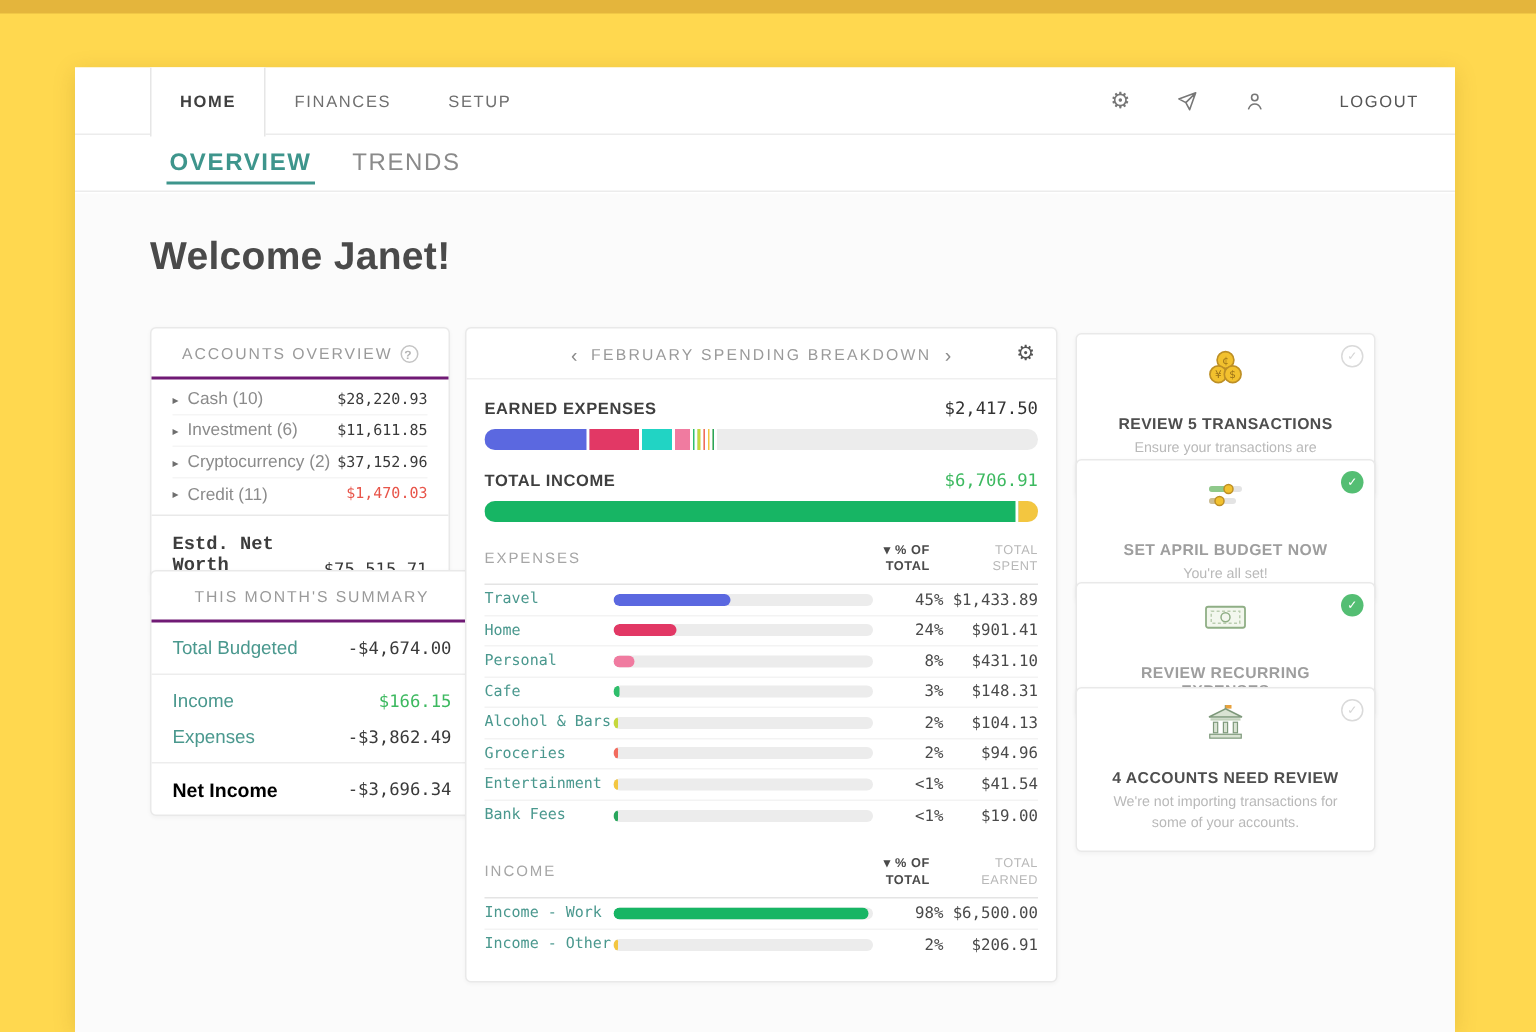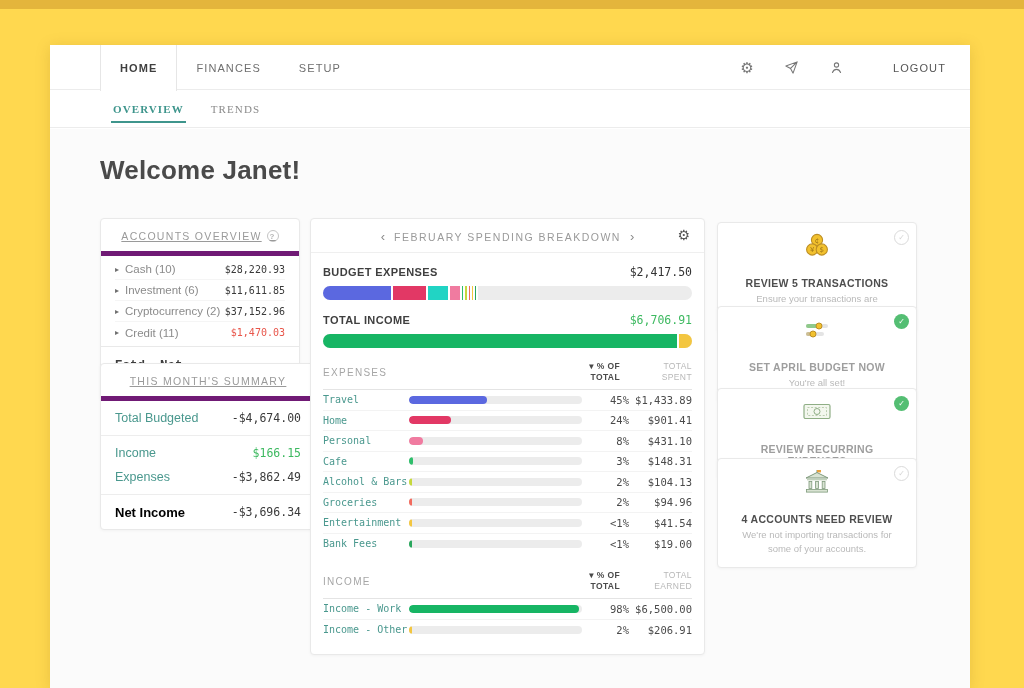--- a/index.html
+++ b/index.html
@@ -15,49 +15,49 @@
   .tabs { display:flex; margin-left:50px; }
   .tab { display:flex; align-items:center; padding:0 19px; font-size:11px; letter-spacing:1.1px; color:#6F6F6F; cursor:pointer; }
   .tab.active { position:relative; z-index:2; height:46px; background:#fff; border-left:1px solid #E6E6E6; border-right:1px solid #E6E6E6; color:#3F3F3F; font-weight:bold; }
   .nav-right { display:flex; align-items:center; gap:27px; padding-right:24px; }
   .nav-icon { display:flex; align-items:center; justify-content:center; width:18px; height:18px; color:#777; cursor:pointer; }
   .gear-glyph { font-size:15px; line-height:1; color:#777; }
   .logout { font-size:11px; letter-spacing:1.1px; color:#555; cursor:pointer; margin-left:20px; }
 
   
   .subnav { position:relative; height:38px; display:flex; align-items:center; gap:27px; padding-left:63px; background:#fff; border-bottom:1px solid #ECECEC; }
-  .subnav-item { position:relative; height:100%; display:flex; align-items:center; font-size:11px; letter-spacing:1.1px; color:#8A8A8A; cursor:pointer;font-family:Liberation Serif, serif; }
+  .subnav-item { position:relative; height:100%; display:flex; align-items:center; font-size:16px; letter-spacing:1.1px; color:#8A8A8A; cursor:pointer; }
   .subnav-item.active { color:#3E958C; font-weight:bold; }
   .subnav-item.active::after { content:""; position:absolute; left:-2px; right:-2px; bottom:4px; height:2px; background:#3E958C; }
 
   
   .content { position:absolute; top:84px; left:0; right:0; bottom:0; background:#FBFBFB; }
   .welcome { position:absolute; left:50px; top:26px; margin:0; font-size:26px; font-weight:bold; color:#4A4A4A; letter-spacing:.2px; }
 
   .card { position:absolute; background:#fff; border:1px solid #E9E9E9; border-radius:4px; box-shadow:0 1px 3px rgba(0,0,0,.04); }
-  .card-title { display:flex; justify-content:center; align-items:flex-start; gap:5px; padding:11px 10px 9px; font-size:10.5px; letter-spacing:1.3px; color:#9A9A9A; border-bottom:5px solid #701a75;text-decoration:underline; }
+  .card-title { display:flex; justify-content:center; align-items:flex-start; gap:5px; padding:11px 10px 9px; font-size:10.5px; letter-spacing:1.3px; color:#9A9A9A; border-bottom:2px solid #701a75; }
   .help-circle { display:inline-flex; align-items:center; justify-content:center; width:12px; height:12px; border:1px solid #C4C4C4; border-radius:50%; font-size:8px; color:#B5B5B5; font-weight:bold; }
 
   .mono { font-family:"DejaVu Sans Mono",monospace; }
 
   
   .acct-card { left:50px; top:89px; width:200px; }
   .acct-rows { padding:3px 14px; }
   .acct-row { display:flex; justify-content:space-between; align-items:center; height:21px; border-bottom:1px solid #F5F5F5; cursor:pointer; }
   .acct-row:last-child { border-bottom:none; }
   .acct-label { display:flex; align-items:center; gap:6px; font-size:11.5px; color:#8B8B8B; }
   .tri { font-size:8px; color:#6E6E6E; }
   .acct-val { font-size:10px; color:#3A3A3A; }
   .neg { color:#E8554A; }
   .networth { display:flex; justify-content:space-between; align-items:center; padding:10px 14px; border-top:1px solid #E9E9E9; }
   .networth-label { font-size:12.5px; font-weight:bold; color:#3D3D3D;font-family:Liberation Mono, monospace; }
   .networth-val { font-size:11.5px; color:#3A3A3A;margin-top:18px; }
 
   
-  .sum-card { left:50px; top:234px; width:216px; }
+  .sum-card { left:50px; top:251px; width:216px; }
   .sum-group { padding:5px 14px; border-bottom:1px solid #EDEDED; }
   .sum-group:last-child { border-bottom:none; }
   .sum-row { display:flex; justify-content:space-between; align-items:center; height:24px; }
   .sum-label { font-size:12.5px; color:#4A988E; cursor:pointer; }
   .sum-label-final { font-size:13px; font-weight:bold; color:#000000; }
   .sum-val { font-size:11.5px; color:#3A3A3A; }
   .pos { color:#3DB960; }
 
   
   .bd-card { left:260px; top:89px; width:395px; }
@@ -211,21 +211,21 @@
       <section class="card bd-card">
         <div class="bd-header">
           <span class="bd-arrow">‹</span>
           <span class="bd-title">FEBRUARY SPENDING BREAKDOWN</span>
           <span class="bd-arrow">›</span>
           <span class="bd-gear">⚙</span>
         </div>
         <div class="bd-body">
 
           <div class="total-row">
-            <span class="total-label">BUDGET EXPENSES</span>
+            <span class="total-label">EARNED EXPENSES</span>
             <span class="total-val mono">$2,417.50</span>
           </div>
           <div class="stack-track">
             <span class="seg" style="background: rgb(91, 104, 224); width: 19%;"></span>
             <span class="seg" style="background: rgb(226, 56, 101); width: 9.5%;"></span>
             <span class="seg" style="background: rgb(33, 212, 196); width: 5.8%;"></span>
             <span class="seg" style="background: rgb(240, 123, 160); width: 3.4%;"></span>
             <span class="seg" style="background: rgb(47, 190, 107); width: 0.9%;"></span>
             <span class="seg" style="background: rgb(198, 216, 60); width: 0.9%;"></span>
             <span class="seg" style="background: rgb(242, 107, 94); width: 0.9%;"></span>

